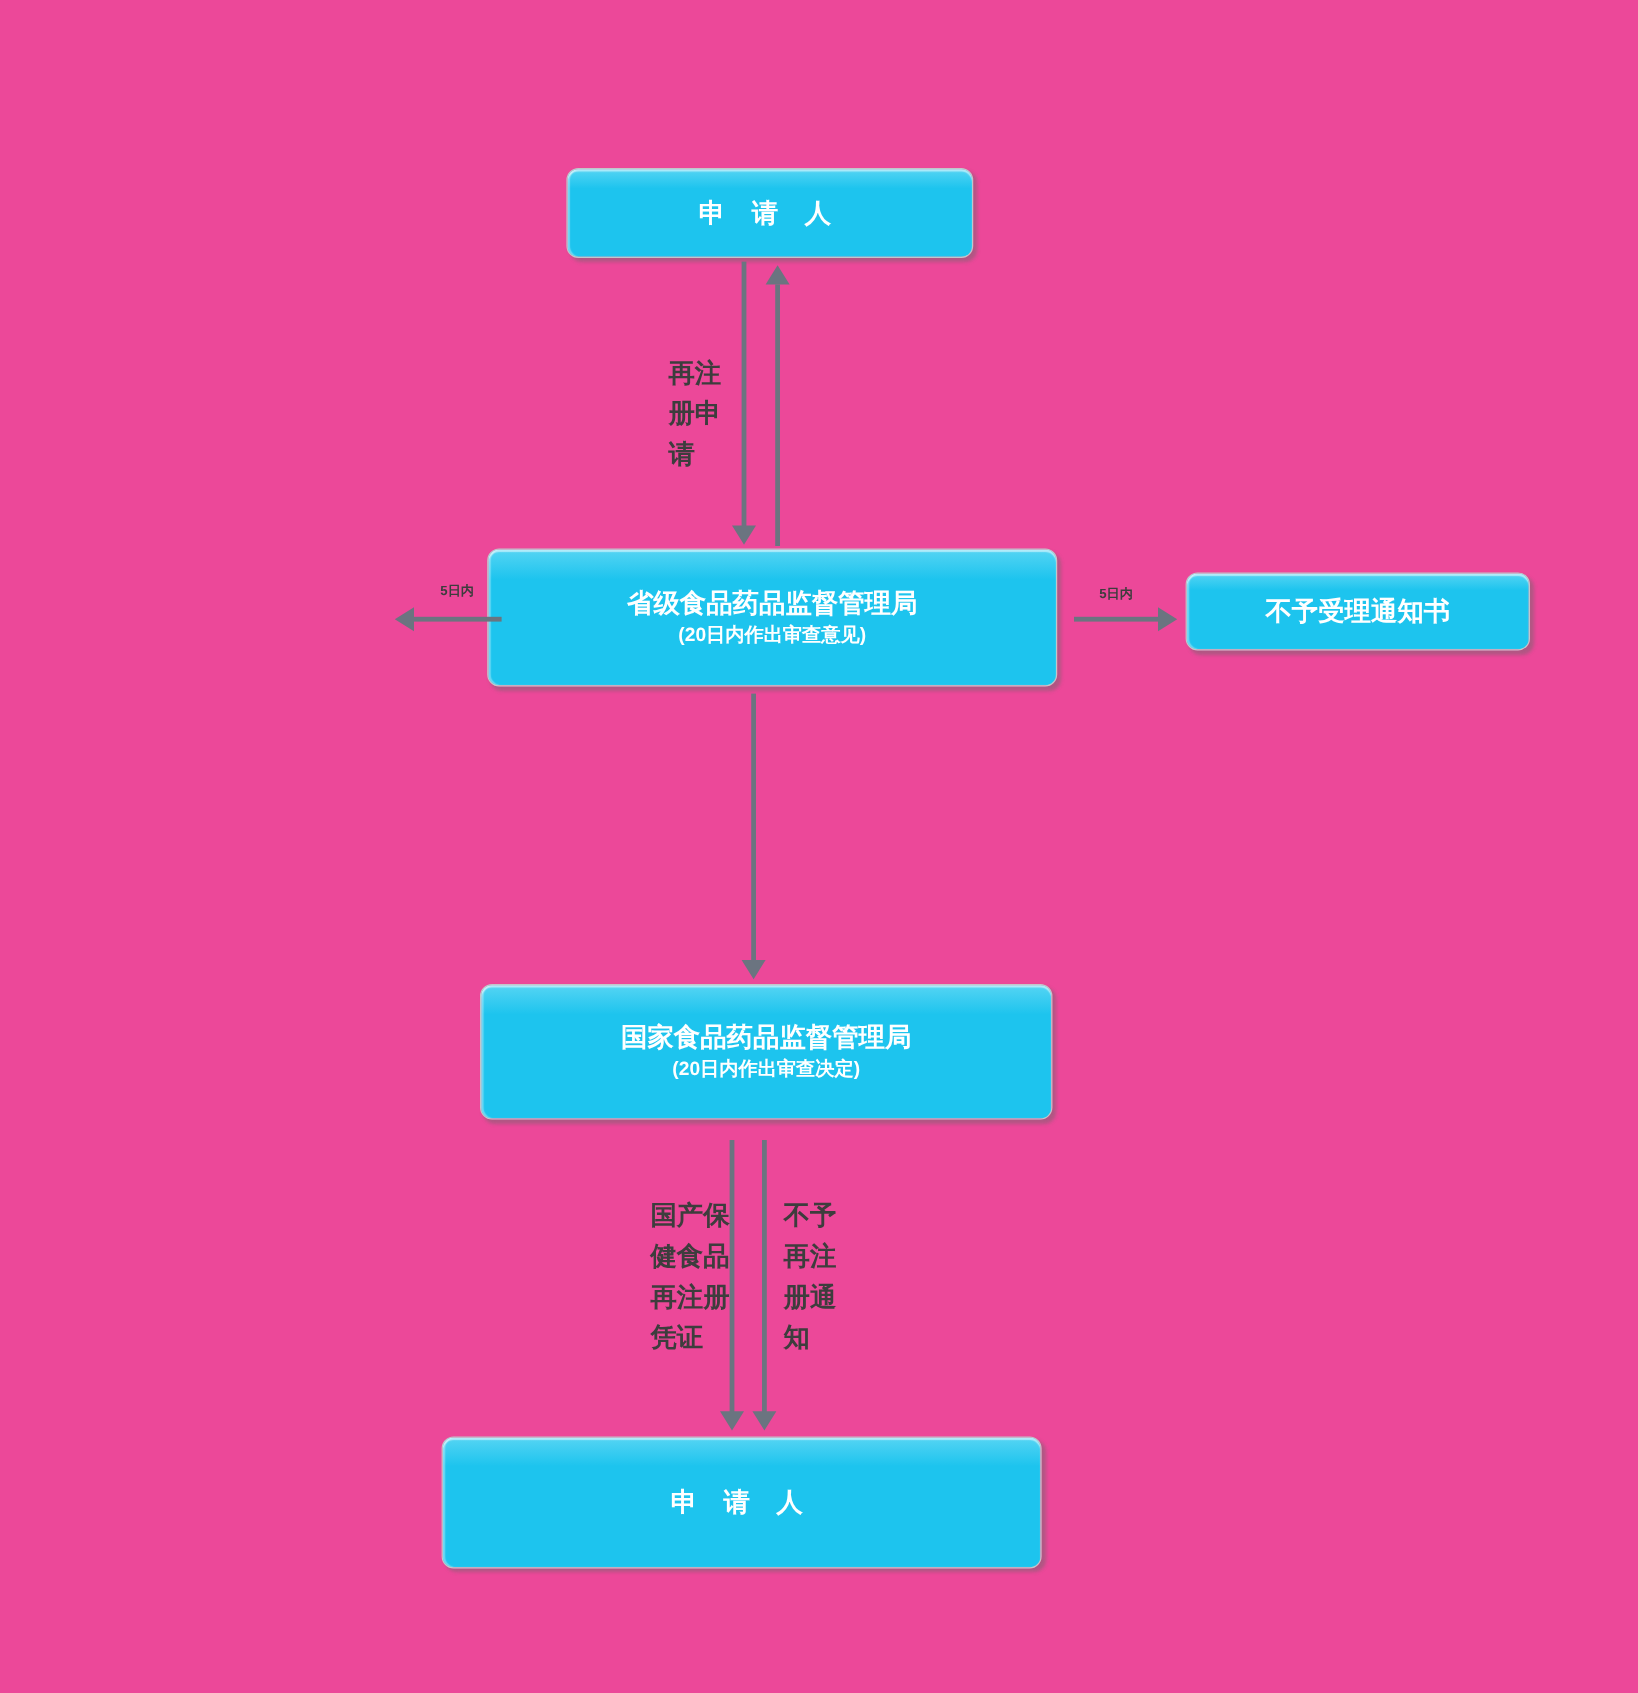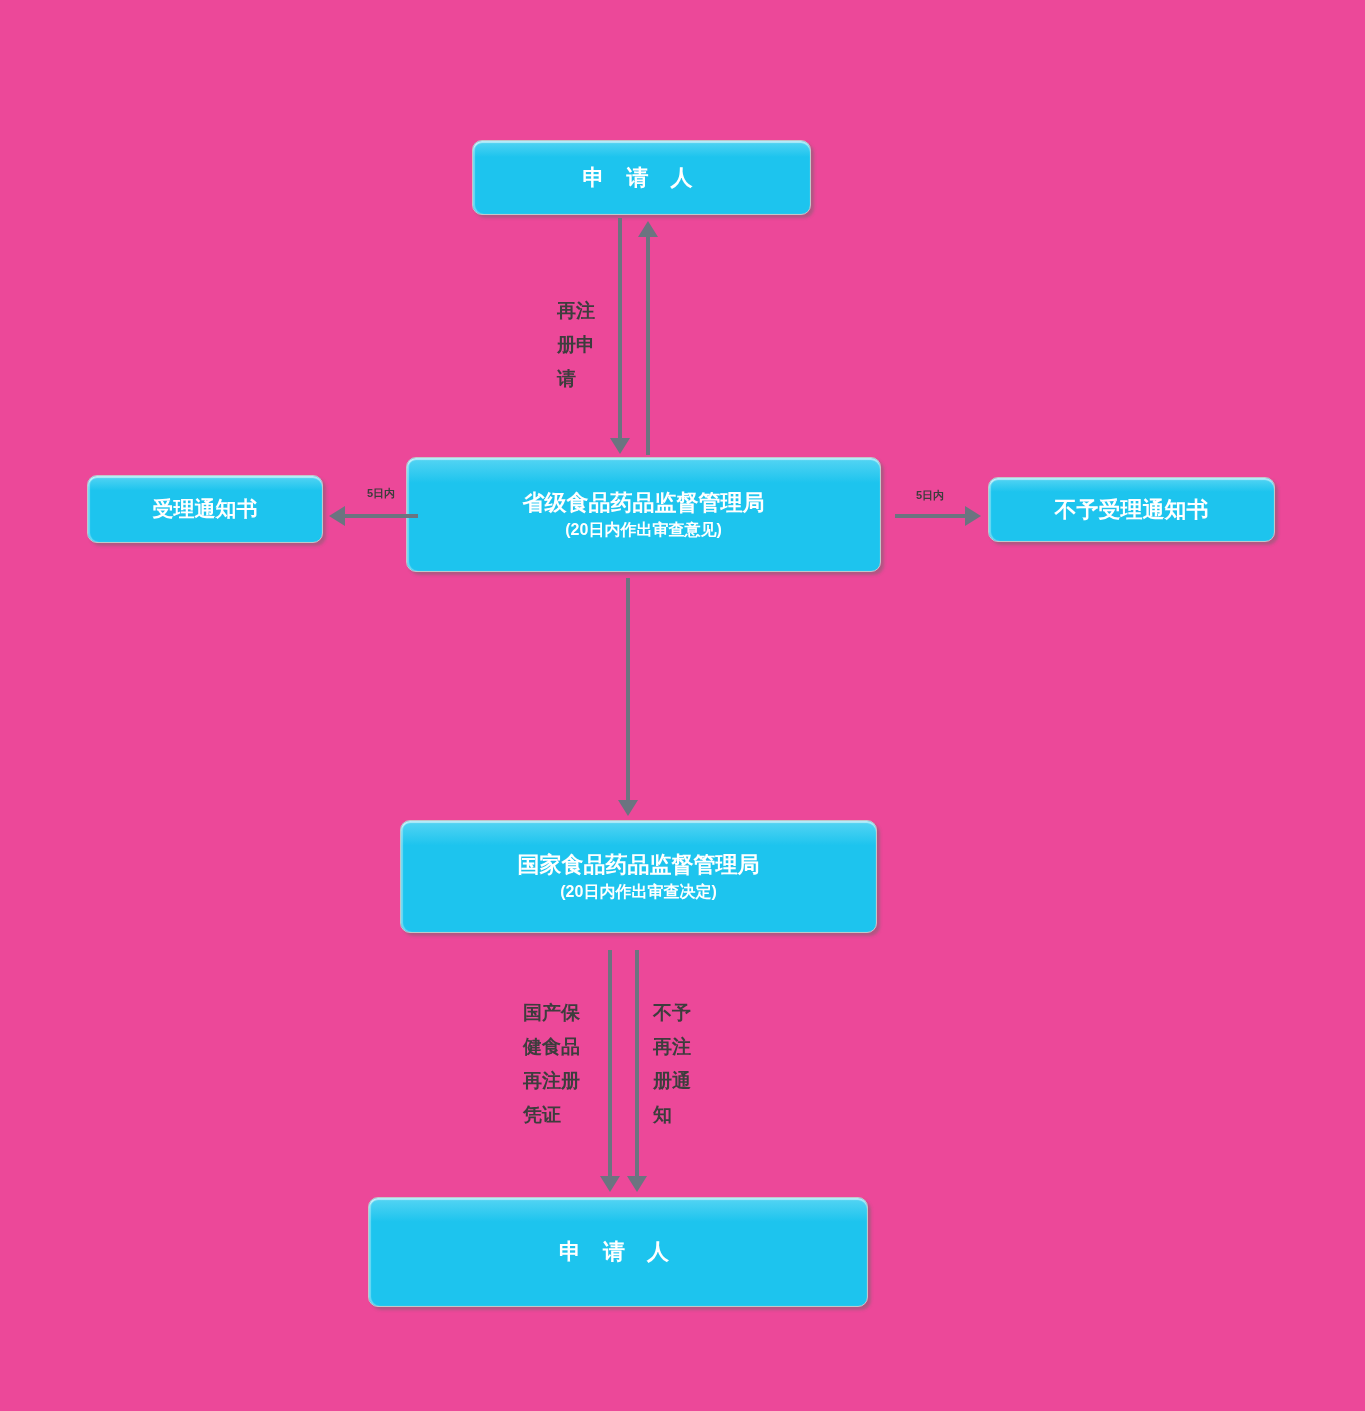--- a/index.html
+++ b/index.html
@@ -36,21 +36,21 @@
   
   .stem-v{position:absolute;width:4px;background:var(--arrow);}
   .stem-h{position:absolute;height:4px;background:var(--arrow);}
   .head{position:absolute;width:0;height:0;}
   .head.down{border-left:10px solid transparent;border-right:10px solid transparent;border-top:16px solid var(--arrow);}
   .head.up{border-left:10px solid transparent;border-right:10px solid transparent;border-bottom:16px solid var(--arrow);}
   .head.left{border-top:10px solid transparent;border-bottom:10px solid transparent;border-right:16px solid var(--arrow);}
   .head.right{border-top:10px solid transparent;border-bottom:10px solid transparent;border-left:16px solid var(--arrow);}
 
   
-  .edge-label{position:absolute;color:var(--label);font-size:19px;line-height:34px;white-space:nowrap;}
+  .edge-label{position:absolute;color:var(--label);font-size:22px;line-height:34px;white-space:nowrap;}
   .edge-label.small-lh{line-height:31px;}
   .edge-label.center{text-align:center;font-size:11px;line-height:20px;}
 </style>
 </head>
 <body>
 
 <div class="canvas">
 
   <div class="node spaced" style="left:472px;top:140px;width:339px;height:75px;">
     <div>申 请 人</div>
@@ -70,23 +70,20 @@
 
   <div class="node" style="left:406px;top:457px;width:475px;height:115px;">
     <div class="title">省级食品药品监督管理局</div>
     <div class="subtitle">(20日内作出审查意见)</div>
   </div>
 
   <div class="stem-h" style="left:344px;top:514px;width:74px;"></div>
   <div class="head left" style="left:329px;top:506px;"></div>
   <div class="edge-label center" style="left:345px;top:483px;width:72px;">5日内</div>
 
-  <div class="node single" style="left:87px;top:475px;width:236px;height:68px;">
-    <div>受理通知书</div>
-  </div>
 
   <div class="stem-h" style="left:895px;top:514px;width:70px;"></div>
   <div class="head right" style="left:965px;top:506px;"></div>
   <div class="edge-label center" style="left:895px;top:485px;width:70px;">5日内</div>
 
   <div class="node" style="left:988px;top:477px;width:287px;height:65px;font-size:22px;">
     <div>不予受理通知书</div>
   </div>
 
   <div class="stem-v" style="left:626px;top:578px;height:224px;"></div>
@@ -95,21 +92,21 @@
   <div class="node" style="left:400px;top:820px;width:477px;height:113px;">
     <div class="title">国家食品药品监督管理局</div>
     <div class="subtitle">(20日内作出审查决定)</div>
   </div>
 
   <div class="stem-v" style="left:608px;top:950px;height:228px;"></div>
   <div class="head down" style="left:600px;top:1176px;"></div>
   <div class="stem-v" style="left:635px;top:950px;height:228px;"></div>
   <div class="head down" style="left:627px;top:1176px;"></div>
 
-  <div class="edge-label" style="left:523px;top:996px;">
+  <div class="edge-label" style="left:542px;top:996px;">
     <div>国产保</div>
     <div>健食品</div>
     <div>再注册</div>
     <div>凭证</div>
   </div>
   <div class="edge-label" style="left:653px;top:996px;">
     <div>不予</div>
     <div>再注</div>
     <div>册通</div>
     <div>知</div>

